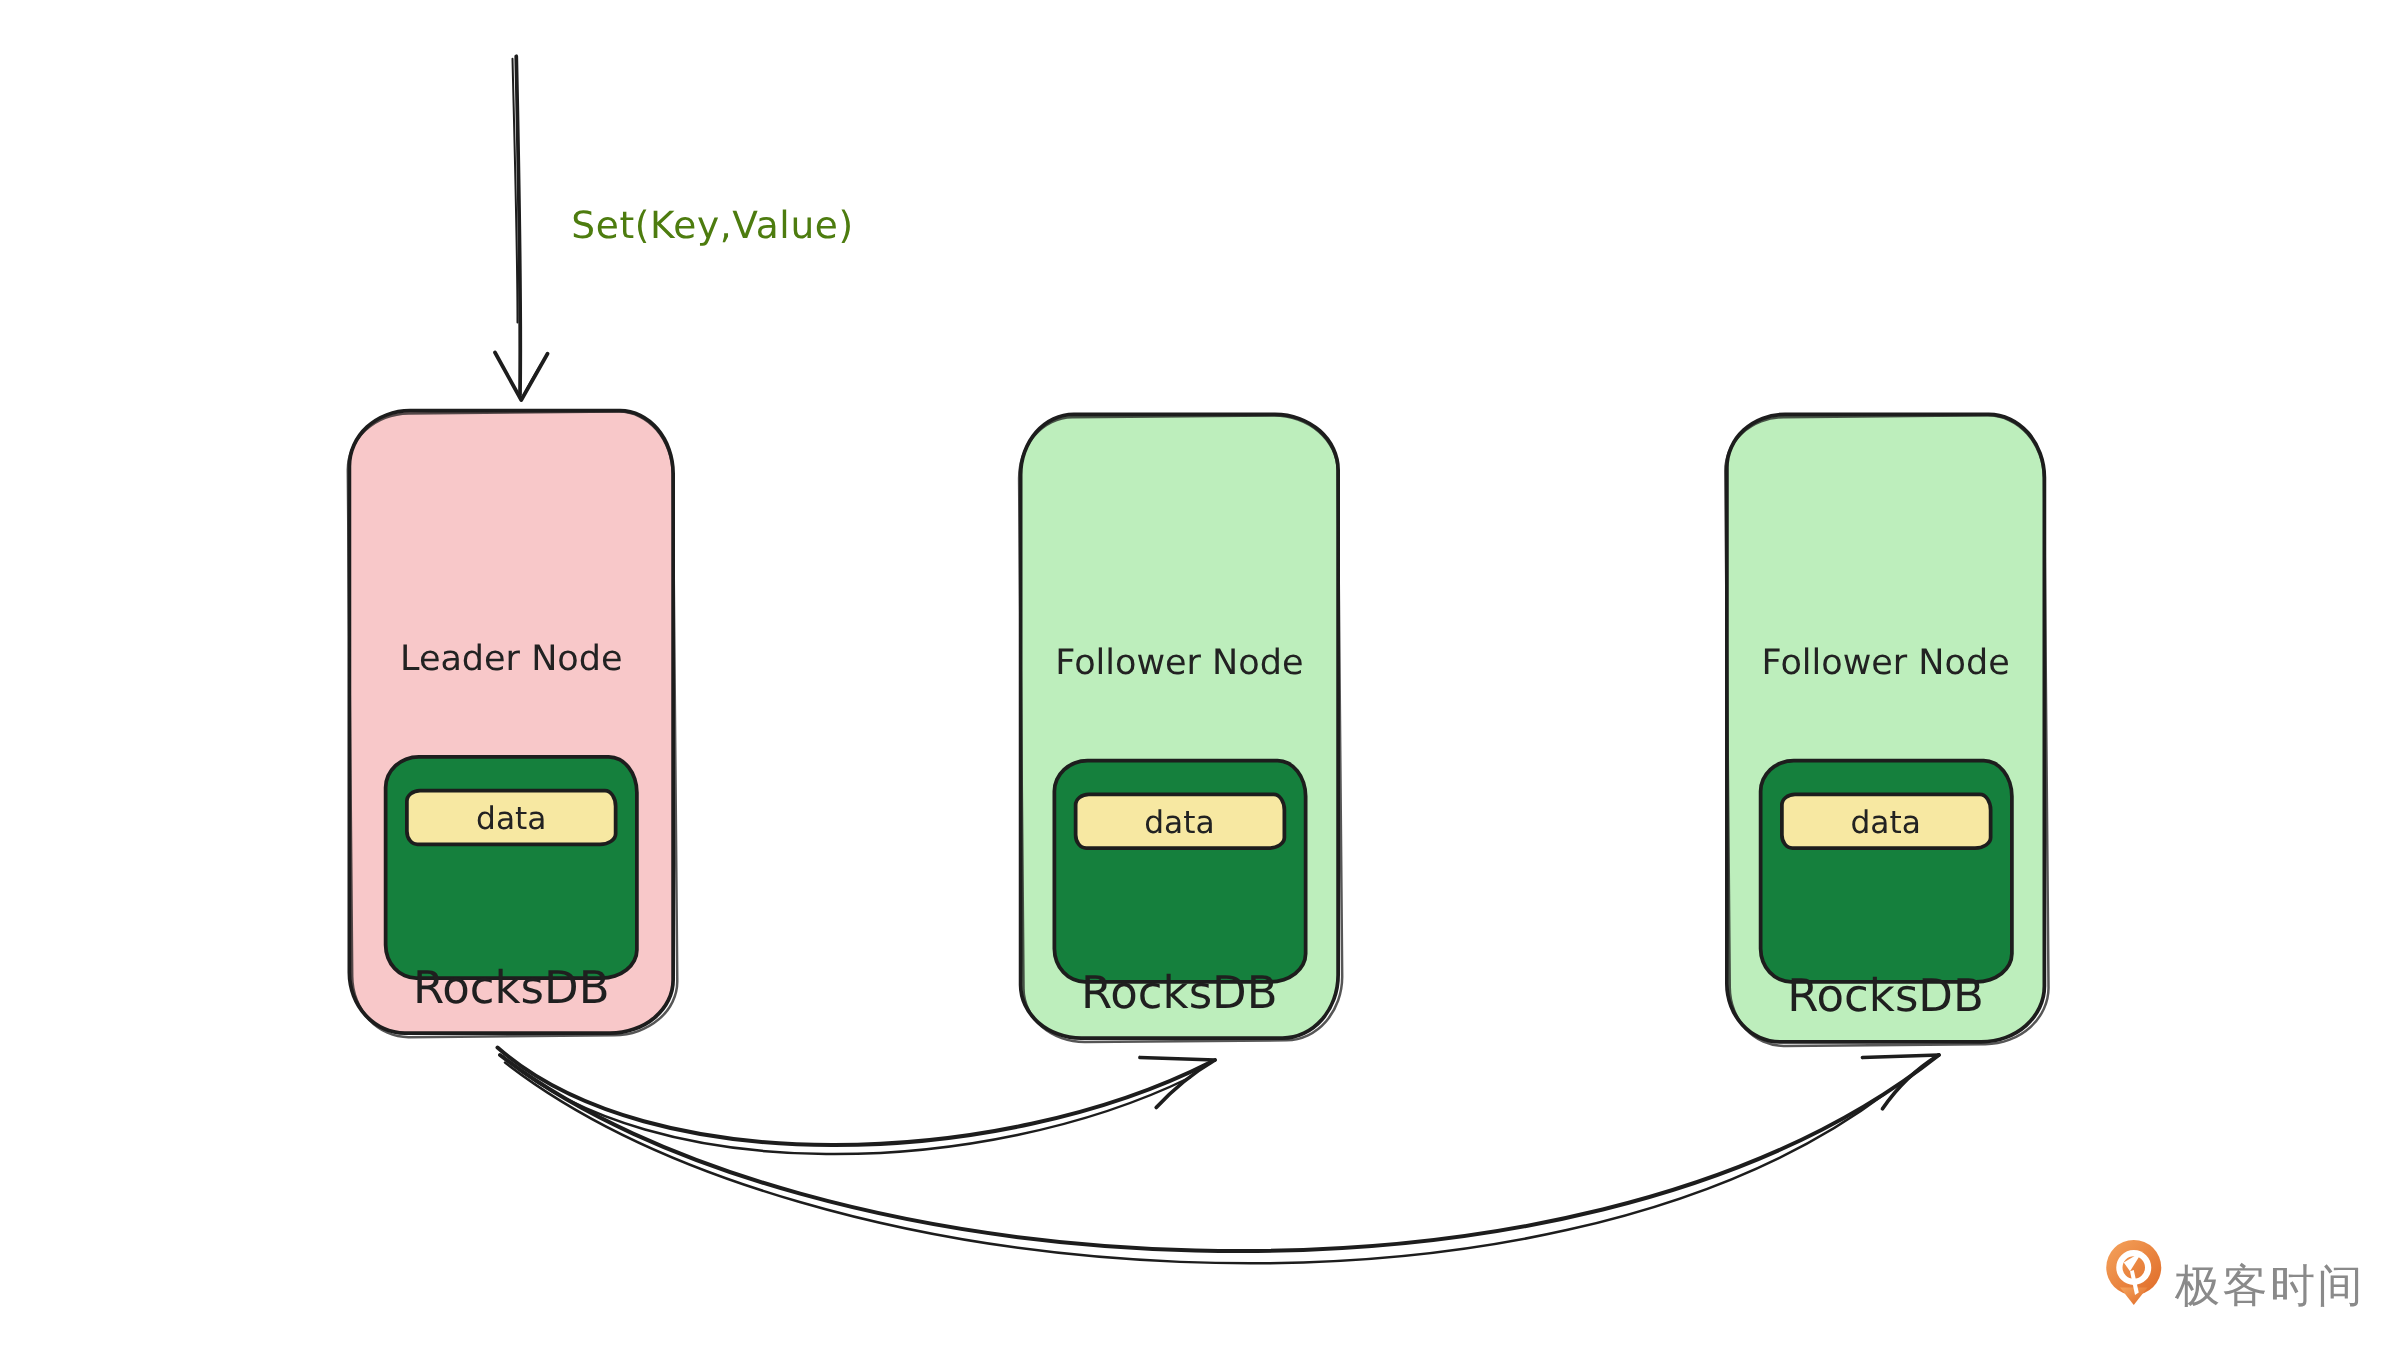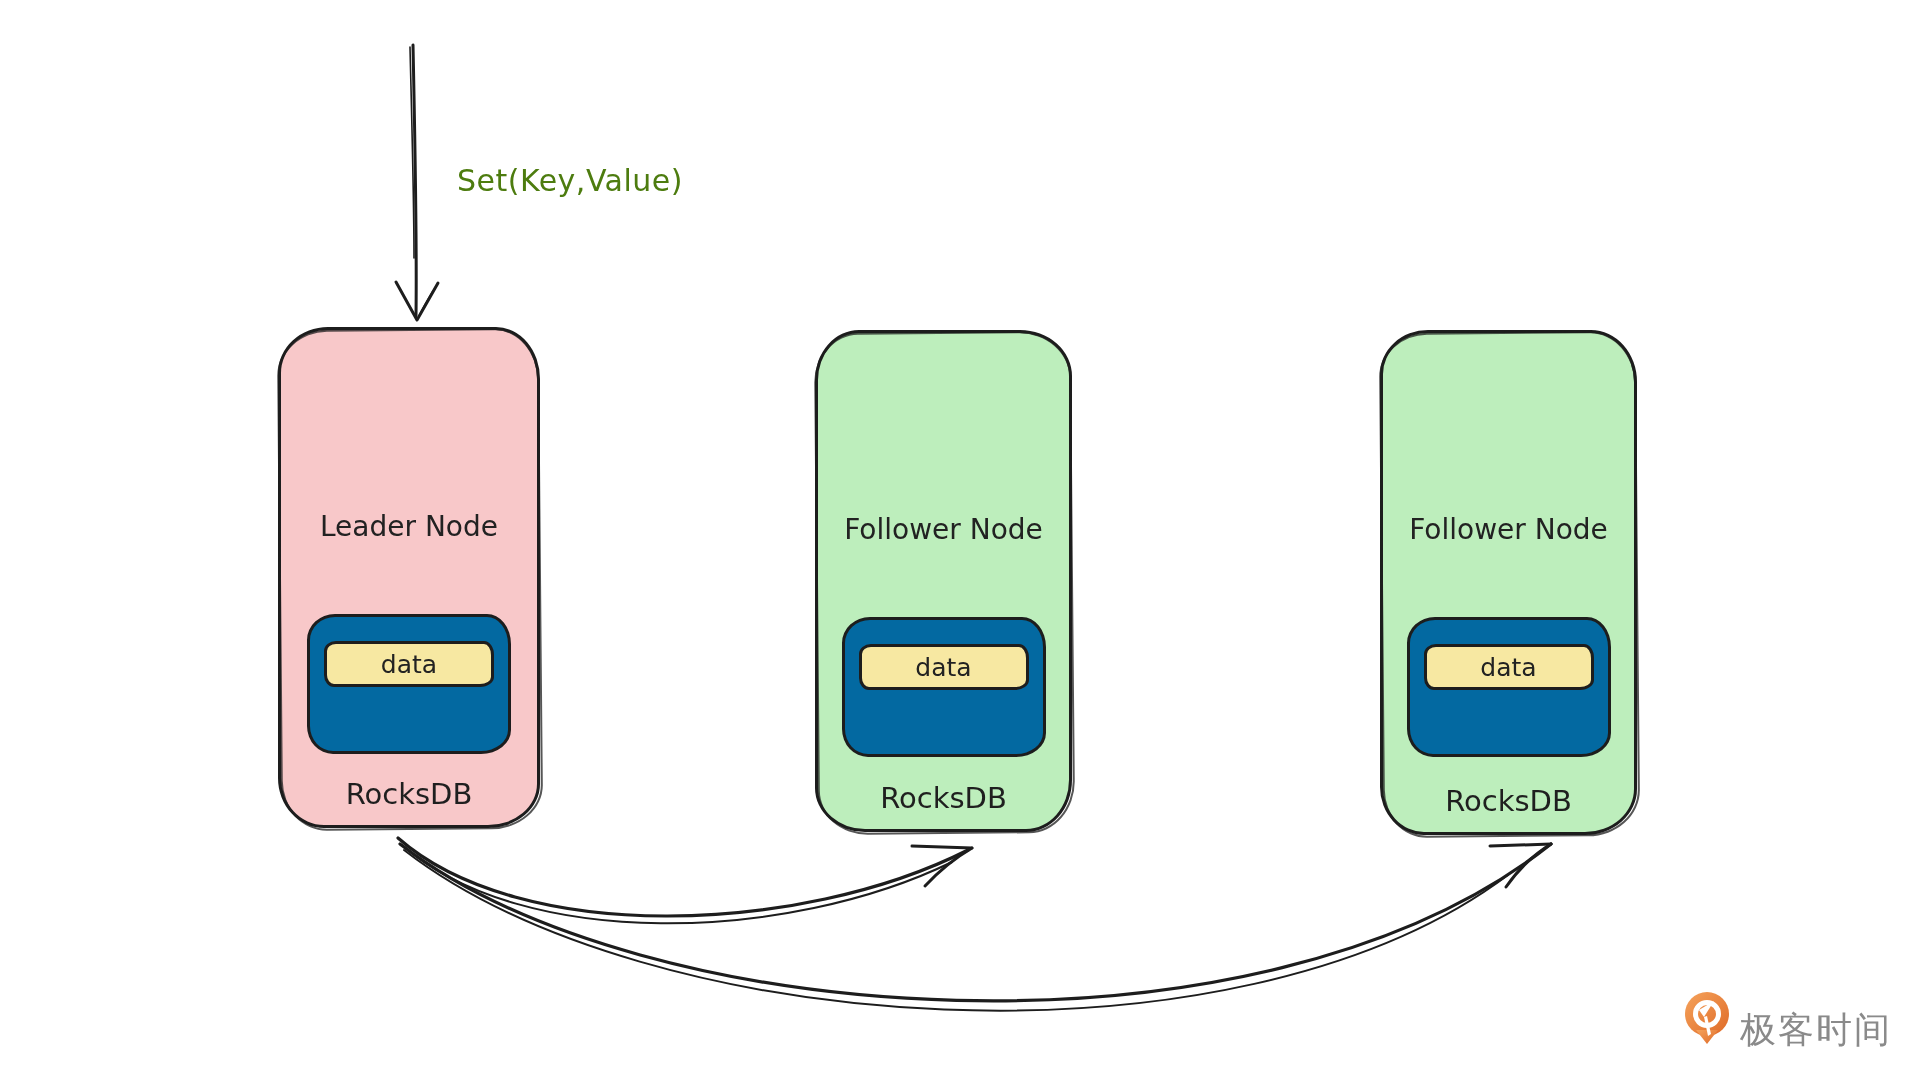--- a/index.html
+++ b/index.html
@@ -21,29 +21,29 @@
   .node-leader{left:278px;top:327px;width:262px;height:501px;
                border-radius:50px 44px 52px 46px/46px 52px 44px 50px;}
   .node-f1{left:815px;top:330px;width:257px;height:502px;
            border-radius:44px 52px 46px 50px/50px 46px 52px 44px;}
   .node-f2{left:1380px;top:330px;width:257px;height:505px;
            border-radius:48px 46px 52px 44px/44px 52px 46px 48px;}
 
   .node-label{position:absolute;top:180px;left:0;width:100%;text-align:center;
               font-size:28px;font-weight:500;color:#222222;}
 
-  .db-box{position:absolute;top:284px;left:50%;transform:translateX(-50%);
-          width:204px;height:140px;background:#0369a1;border:3px solid #1d1d1d;
+  .db-box{position:absolute;top:274px;left:50%;transform:translateX(-50%);
+          width:204px;height:180px;background:#15803d;border:3px solid #1d1d1d;
           border-radius:28px 24px 30px 26px/26px 30px 24px 28px;box-sizing:border-box;}
   .data-chip{position:absolute;top:24px;left:14px;right:14px;height:46px;
              border:3px solid #1d1d1d;border-radius:12px 10px 14px 10px/10px 14px 10px 12px;
              box-sizing:border-box;display:flex;align-items:center;justify-content:center;
              font-size:25px;font-weight:500;color:#222222;}
   .db-label{position:absolute;bottom:14px;left:0;width:100%;text-align:center;
-            font-size:29px;font-weight:500;color:#1f1f1f;}
+            font-size:36px;font-weight:500;color:#1f1f1f;}
 
   
   .brand{position:absolute;left:1683px;top:988px;display:flex;align-items:center;gap:9px;}
   .brand-text{font-size:36px;font-weight:500;color:#8a8a8a;letter-spacing:2px;line-height:1;margin-top:24px;}
 </style>
 </head>
 <body>
 
 <div id="stage">
 

